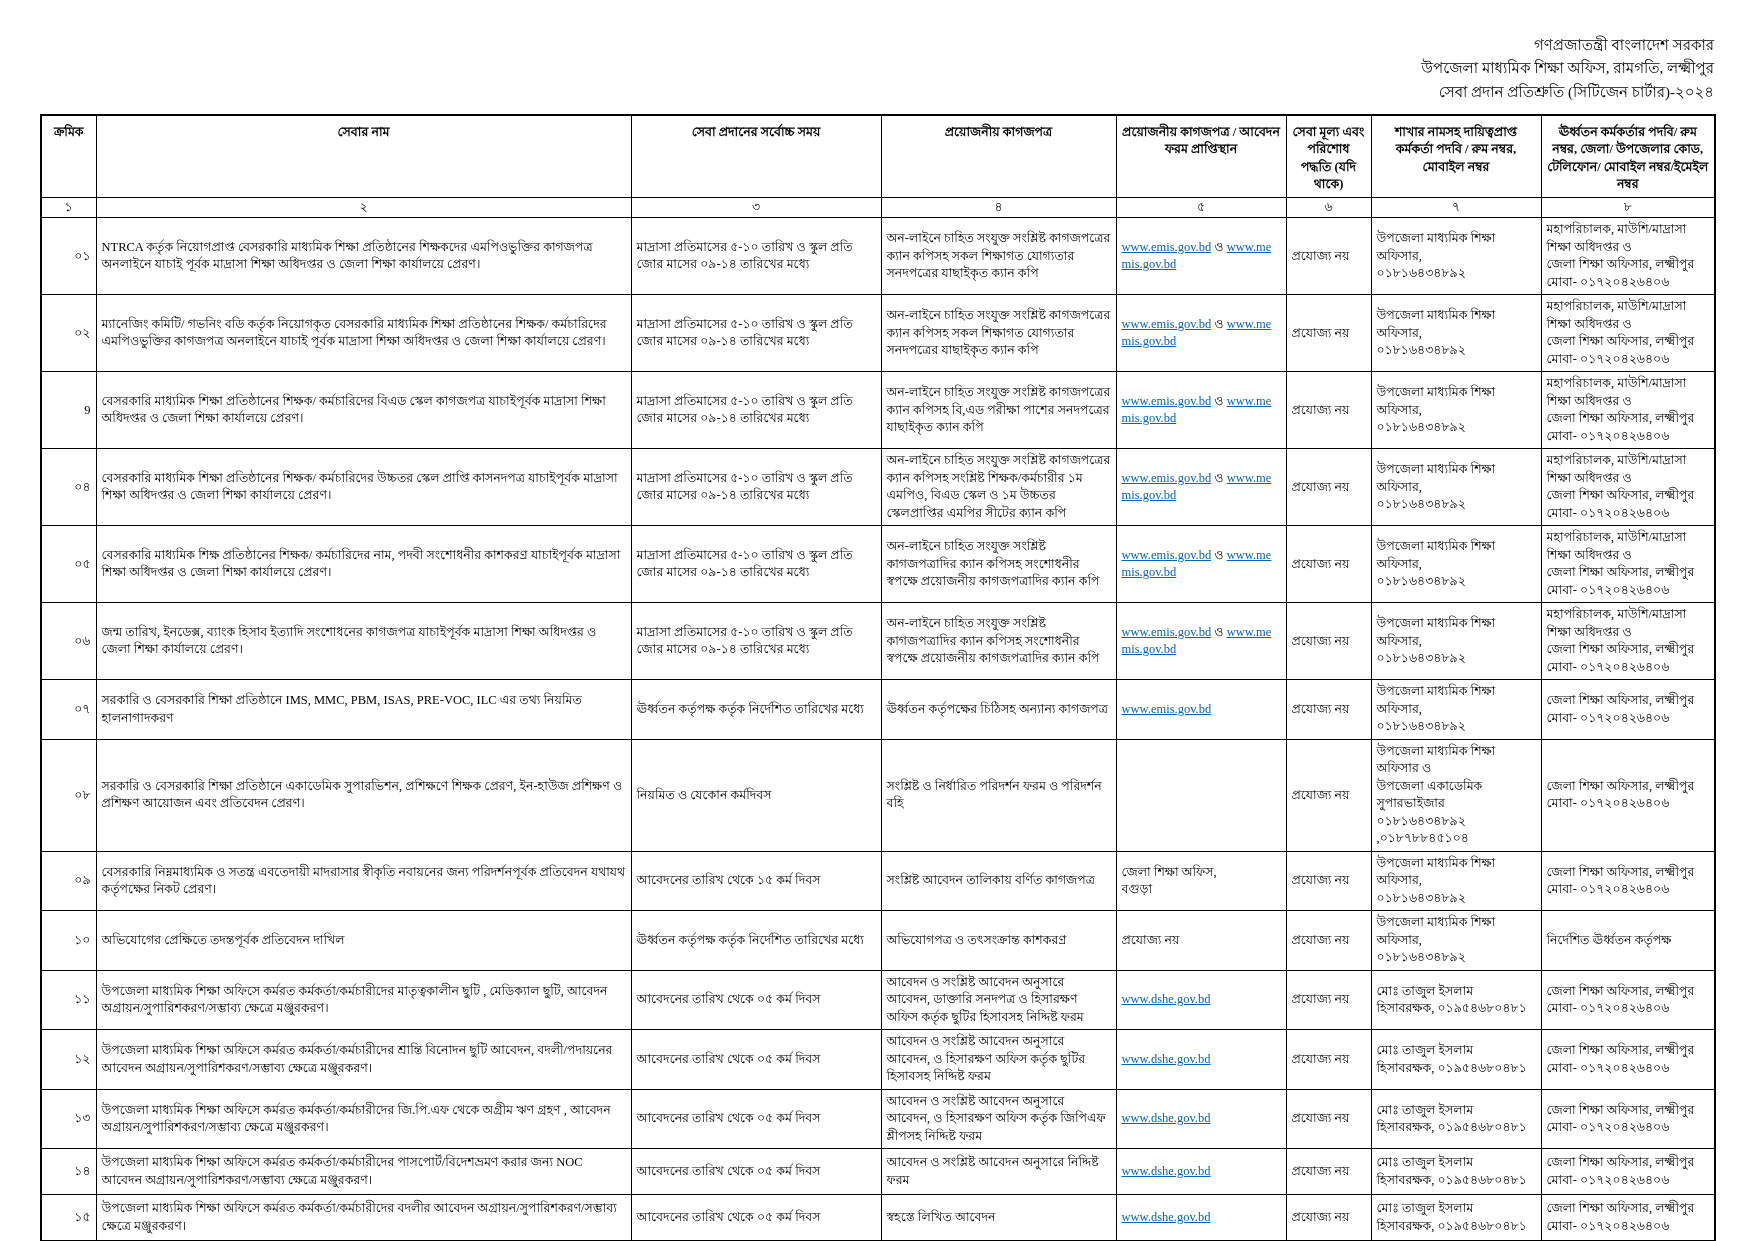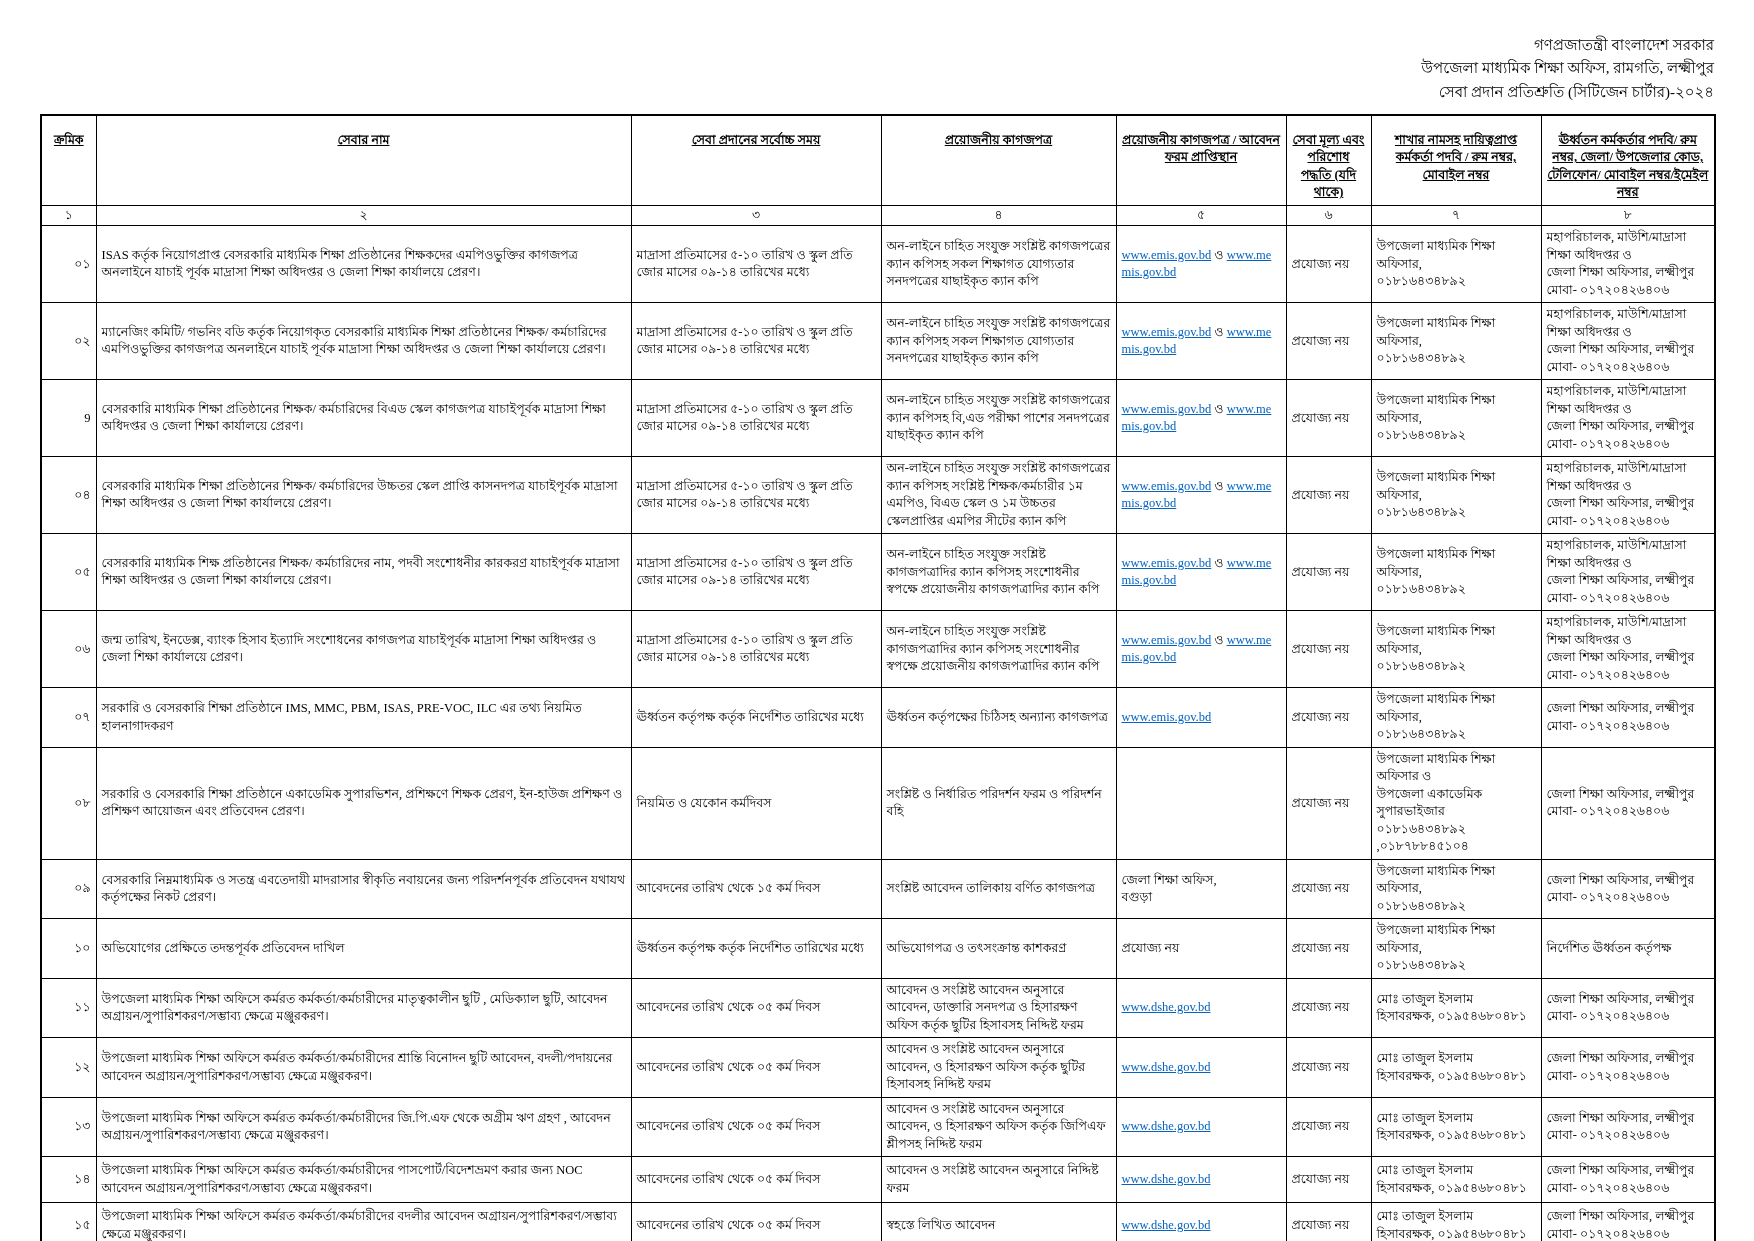--- a/index.html
+++ b/index.html
@@ -19,21 +19,21 @@
     line-height: 1.4;
     border: 2px solid #000;
   }
   table.charter th, table.charter td {
     border: 1px solid #000;
     padding: 3px 5px;
     vertical-align: middle;
     overflow: hidden;
   }
   thead th { font-weight: bold; text-align: center; font-size: 12.5px; }
-  tr.hdr th { height: 58px; vertical-align: top; padding-top: 16px; text-decoration: underline; }
+  tr.hdr th { height: 58px; vertical-align: top; padding-top: 8px; }
   tr.num th { height: 20px; padding: 1px; font-weight: normal; }
   col.c1 { width: 55px; }
   col.c2 { width: 535px; }
   col.c3 { width: 250px; }
   col.c4 { width: 235px; }
   col.c5 { width: 170px; }
   col.c6 { width: 85px; }
   col.c7 { width: 170px; }
   col.c8 { width: 174px; }
   td.c-sl { text-align: right; }
@@ -86,21 +86,21 @@
           <th>৪</th>
           <th>৫</th>
           <th>৬</th>
           <th>৭</th>
           <th>৮</th>
         </tr>
     </thead>
     <tbody id="table-body">
         <tr>
           <td class="c-sl">০১</td>
-          <td class="c-service">ISAS কর্তৃক নিয়োগপ্রাপ্ত বেসরকারি মাধ্যমিক শিক্ষা প্রতিষ্ঠানের শিক্ষকদের এমপিওভুক্তির কাগজপত্র অনলাইনে যাচাই পূর্বক মাদ্রাসা শিক্ষা অধিদপ্তর ও জেলা শিক্ষা কার্যালয়ে প্রেরণ।</td>
+          <td class="c-service">NTRCA কর্তৃক নিয়োগপ্রাপ্ত বেসরকারি মাধ্যমিক শিক্ষা প্রতিষ্ঠানের শিক্ষকদের এমপিওভুক্তির কাগজপত্র অনলাইনে যাচাই পূর্বক মাদ্রাসা শিক্ষা অধিদপ্তর ও জেলা শিক্ষা কার্যালয়ে প্রেরণ।</td>
           <td class="c-time">মাদ্রাসা প্রতিমাসের ৫-১০ তারিখ ও স্কুল প্রতি জোর মাসের ০৯-১৪ তারিখের মধ্যে</td>
           <td class="c-docs">অন-লাইনে চাহিত সংযুক্ত সংশ্লিষ্ট কাগজপত্রের ক্যান কপিসহ সকল শিক্ষাগত যোগ্যতার সনদপত্রের যাছাইকৃত ক্যান কপি</td>
           <td class="c-src pre"><a href="#" style="color: rgb(5, 99, 193);">www.emis.gov.bd</a> ও <a href="#" style="color: rgb(5, 99, 193);">www.memis.gov.bd</a></td>
           <td class="c-fee">প্রযোজ্য নয়</td>
           <td class="c-officer pre">উপজেলা মাধ্যমিক শিক্ষা অফিসার,
 ০১৮১৬৪৩৪৮৯২</td>
           <td class="c-superior pre">মহাপরিচালক, মাউশি/মাদ্রাসা শিক্ষা অধিদপ্তর ও
 জেলা শিক্ষা অফিসার, লক্ষ্মীপুর
 মোবা- ০১৭২০৪২৬৪০৬</td>
         </tr>
@@ -138,21 +138,21 @@
           <td class="c-src pre"><a href="#" style="color: rgb(5, 99, 193);">www.emis.gov.bd</a> ও <a href="#" style="color: rgb(5, 99, 193);">www.memis.gov.bd</a></td>
           <td class="c-fee">প্রযোজ্য নয়</td>
           <td class="c-officer pre">উপজেলা মাধ্যমিক শিক্ষা অফিসার,
 ০১৮১৬৪৩৪৮৯২</td>
           <td class="c-superior pre">মহাপরিচালক, মাউশি/মাদ্রাসা শিক্ষা অধিদপ্তর ও
 জেলা শিক্ষা অফিসার, লক্ষ্মীপুর
 মোবা- ০১৭২০৪২৬৪০৬</td>
         </tr>
         <tr>
           <td class="c-sl">০৫</td>
-          <td class="c-service">বেসরকারি মাধ্যমিক শিক্ষ প্রতিষ্ঠানের শিক্ষক/ কর্মচারিদের নাম, পদবী সংশোধনীর কারকরণ্র যাচাইপূর্বক মাদ্রাসা শিক্ষা অধিদপ্তর ও জেলা শিক্ষা কার্যালয়ে প্রেরণ।</td>
+          <td class="c-service">বেসরকারি মাধ্যমিক শিক্ষ প্রতিষ্ঠানের শিক্ষক/ কর্মচারিদের নাম, পদবী সংশোধনীর কাশকরণ্র যাচাইপূর্বক মাদ্রাসা শিক্ষা অধিদপ্তর ও জেলা শিক্ষা কার্যালয়ে প্রেরণ।</td>
           <td class="c-time">মাদ্রাসা প্রতিমাসের ৫-১০ তারিখ ও স্কুল প্রতি জোর মাসের ০৯-১৪ তারিখের মধ্যে</td>
           <td class="c-docs">অন-লাইনে চাহিত সংযুক্ত সংশ্লিষ্ট কাগজপত্রাদির ক্যান কপিসহ সংশোধনীর স্বপক্ষে প্রয়োজনীয় কাগজপত্রাদির ক্যান কপি</td>
           <td class="c-src pre"><a href="#" style="color: rgb(5, 99, 193);">www.emis.gov.bd</a> ও <a href="#" style="color: rgb(5, 99, 193);">www.memis.gov.bd</a></td>
           <td class="c-fee">প্রযোজ্য নয়</td>
           <td class="c-officer pre">উপজেলা মাধ্যমিক শিক্ষা অফিসার,
 ০১৮১৬৪৩৪৮৯২</td>
           <td class="c-superior pre">মহাপরিচালক, মাউশি/মাদ্রাসা শিক্ষা অধিদপ্তর ও
 জেলা শিক্ষা অফিসার, লক্ষ্মীপুর
 মোবা- ০১৭২০৪২৬৪০৬</td>
         </tr>

